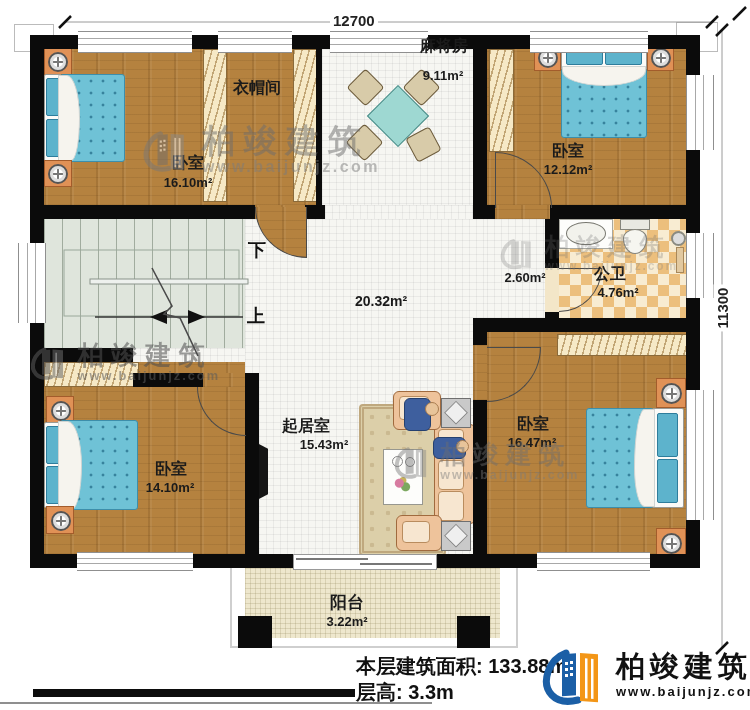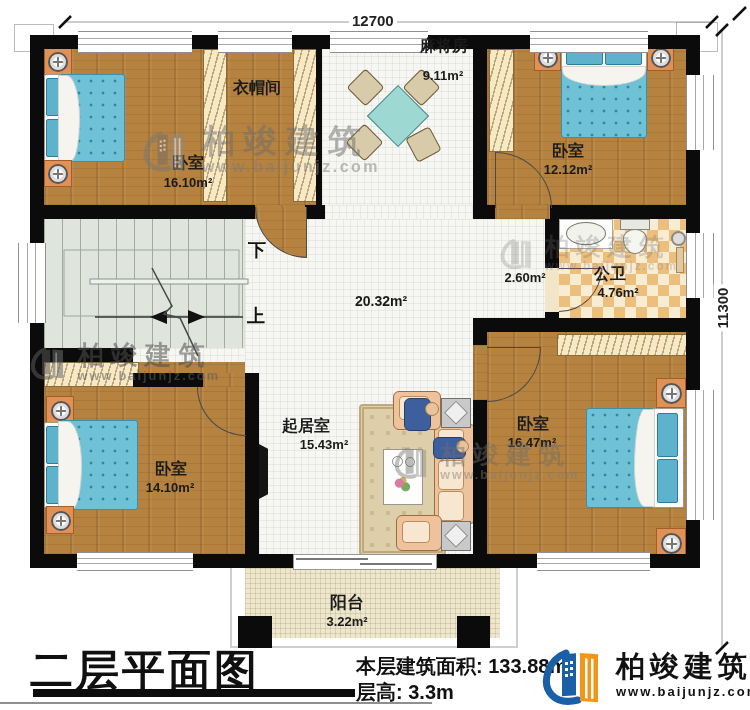--- a/index.html
+++ b/index.html
@@ -260,21 +260,21 @@
   <div class="abs ralabel" style="left:170px;top:487px">14.10m²</div>
   <div class="abs rlabel" style="left:306px;top:426px">起居室</div>
   <div class="abs ralabel" style="left:324px;top:444px">15.43m²</div>
   <div class="abs rlabel" style="left:533px;top:424px">卧室</div>
   <div class="abs ralabel" style="left:532px;top:442px">16.47m²</div>
   <div class="abs rlabel" style="left:347px;top:602px;font-size:17px">阳台</div>
   <div class="abs ralabel" style="left:347px;top:621px">3.22m²</div>
   <div class="abs updown" style="left:257px;top:250px">下</div>
   <div class="abs updown" style="left:256px;top:316px">上</div>
 
-  <div class="abs dimlabel" style="left:349px;top:12px">12700</div>
+  <div class="abs dimlabel" style="left:330px;top:12px">12700</div>
   <div class="abs dimlabel" style="left:722px;top:308px;transform:translate(-50%,-50%) rotate(-90deg)">11300</div>
   <div class="abs extbox" style="left:14px;top:24px;width:38px;height:26px"></div>
   <div class="abs extbox" style="left:676px;top:22px;width:40px;height:28px"></div>
 
   <svg class="overlay" width="750" height="710" viewBox="0 0 750 710">
     <rect x="64" y="250" width="175" height="66" fill="none" stroke="#9aa89a" stroke-width="1"></rect>
     <rect x="90" y="279" width="158" height="5" fill="#eef1ee" stroke="#8a938a" stroke-width="1"></rect>
     <line x1="95" y1="317" x2="243" y2="317" stroke="#333" stroke-width="1.4"></line>
     <polygon points="150,317 167,310 167,324" fill="#111"></polygon>
     <polygon points="205,317 188,310 188,324" fill="#111"></polygon>
@@ -339,21 +339,20 @@
       <rect x="24" y="12" width="14" height="42" fill="#6e6e6e" transform="skewY(-4)"></rect>
       <rect x="42" y="6" width="18" height="48" fill="#8a8a8a" transform="skewY(4)"></rect>
       <rect x="47" y="11" width="2.5" height="40" fill="#fff" transform="skewY(4)"></rect>
     </svg>
     <div>
       <div class="wm-name">柏竣建筑</div>
       <div class="wm-url">www.baijunjz.com</div>
     </div>
   </div>
 
-  <div class="abs tb-title" style="left:30px;top:642px">二层平面图</div>
   <div class="abs" style="left:33px;top:689px;width:322px;height:8px;background:#0c0c0c;z-index:70"></div>
   <div class="abs" style="left:0px;top:702px;width:432px;height:2px;background:#8f8f8f;z-index:70"></div>
   <div class="abs tb-small" style="left:356px;top:653px">本层建筑面积: 133.88m²</div>
   <div class="abs tb-small" style="left:356px;top:679px">层高: 3.3m</div>
 
   <div class="abs logo" style="left:538px;top:644px">
     <svg width="74" height="62" viewBox="0 0 74 62">
       <path d="M40,56 C16,62 4,46 10,28 C13,19 20,12 28,9" fill="none" stroke="#1b5fa6" stroke-width="7" stroke-linecap="round"></path>
       <rect x="24" y="12" width="14" height="42" fill="#1b5fa6" transform="skewY(-4)"></rect>
       <g fill="#fff">

